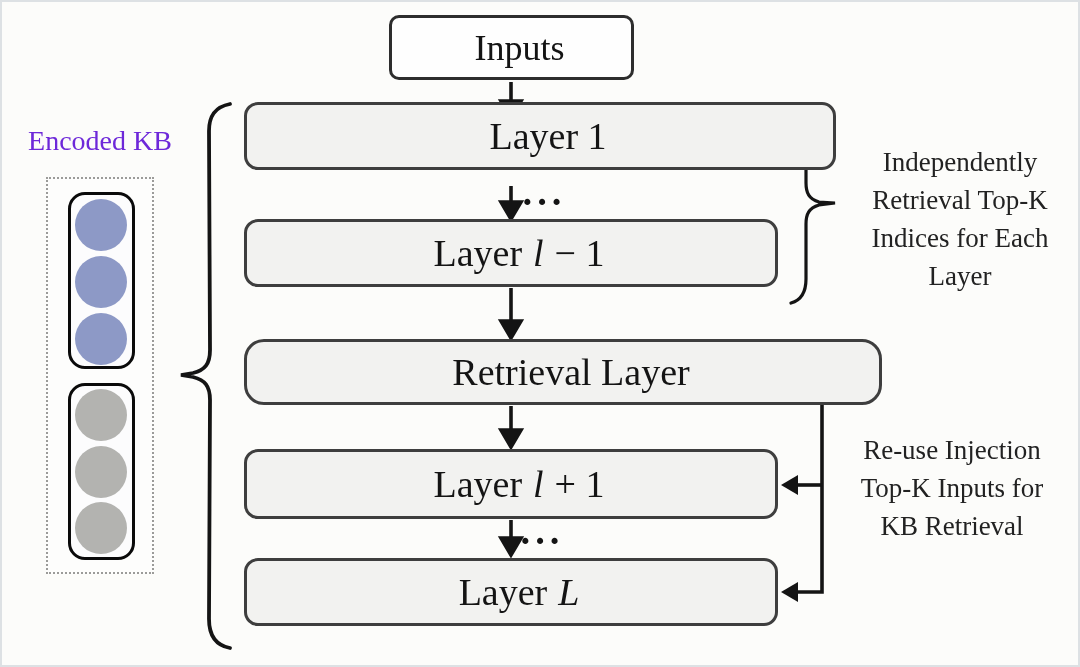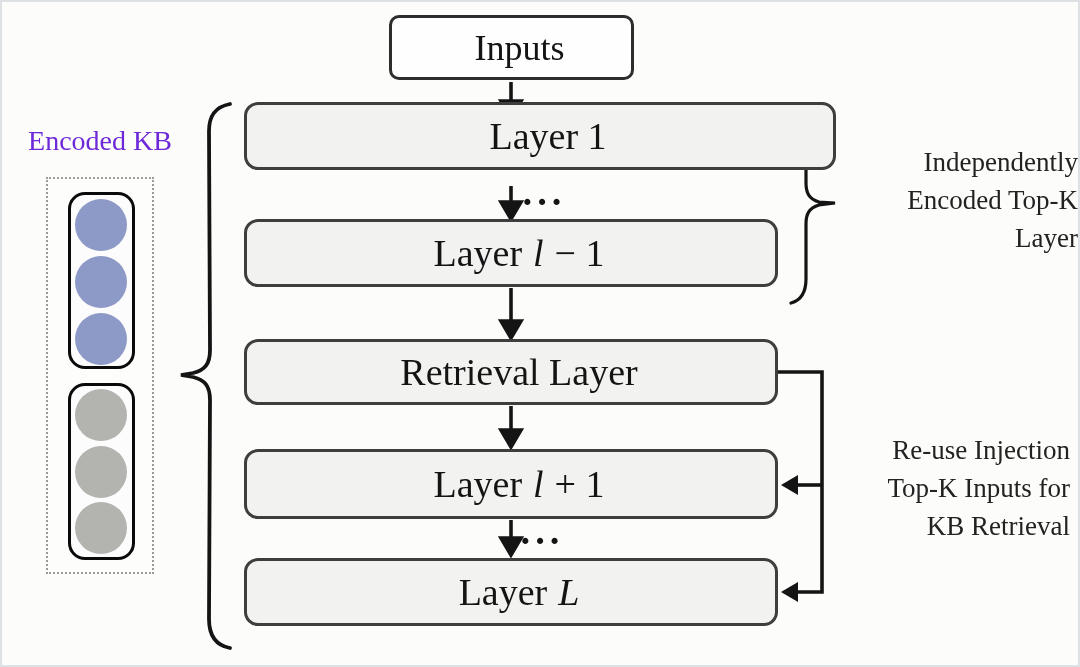--- a/index.html
+++ b/index.html
@@ -30,21 +30,21 @@
     border:2px dotted #9b9b99;background:#fdfdfc;box-sizing:border-box;
   }
   .kb-stack{
     position:absolute;width:67px;height:177px;background:#fcfcfd;
     border:3.5px solid #0a0a0a;border-radius:17px;box-sizing:border-box;
   }
   .kb-dot{position:absolute;width:52px;height:52px;border-radius:50%;}
   .kb-dot.blue{background:#8d99c6;}
   .kb-dot.gray{background:#b3b3b0;}
   .annotation{
-    position:absolute;text-align:right;font-size:27px;line-height:38px;color:#222222;
+    position:absolute;text-align:center;font-size:27px;line-height:38px;color:#222222;
   }
   .annotation span{display:block;}
 </style>
 </head>
 <body>
 
 <div class="canvas">
 
   <svg class="overlay" viewBox="0 0 1080 667">
     <g stroke="#141414" stroke-width="3.6" fill="#141414">
@@ -96,21 +96,21 @@
   <div class="node" style="left:242px;top:100px;width:592px;height:68px;">Layer 1</div>
 
   <div class="node" style="left:242px;top:217px;width:534px;height:68px;">
     <span class="math-label">
         <span>Layer</span>
         <i>l</i>
         <span>− 1</span>
       </span>
   </div>
 
-  <div class="node" style="left:242px;top:337px;width:534px;height:66px;">Retrieval Layer</div>
+  <div class="node" style="left:242px;top:337px;width:638px;height:66px;border-radius:20px;">Retrieval Layer</div>
 
   <div class="node" style="left:242px;top:447px;width:534px;height:70px;">
     <span class="math-label">
         <span>Layer</span>
         <i>l</i>
         <span>+ 1</span>
       </span>
   </div>
 
   <div class="node" style="left:242px;top:556px;width:534px;height:68px;">
@@ -118,21 +118,22 @@
         <span>Layer</span>
         <i>L</i>
       </span>
   </div>
 
   <span class="ellipsis" style="left:519px;top:181px;">···</span>
   <span class="ellipsis" style="left:517px;top:520px;">···</span>
 
   <div class="annotation" style="left:840px;top:141px;width:236px;">
     <span>Independently</span>
-    <span>Encoded Top-K</span>
+    <span>Retrieval Top-K</span>
+    <span>Indices for Each</span>
     <span>Layer</span>
   </div>
 
   <div class="annotation" style="left:832px;top:429px;width:236px;">
     <span>Re-use Injection</span>
     <span>Top-K Inputs for</span>
     <span>KB Retrieval</span>
   </div>
 
 </div>

